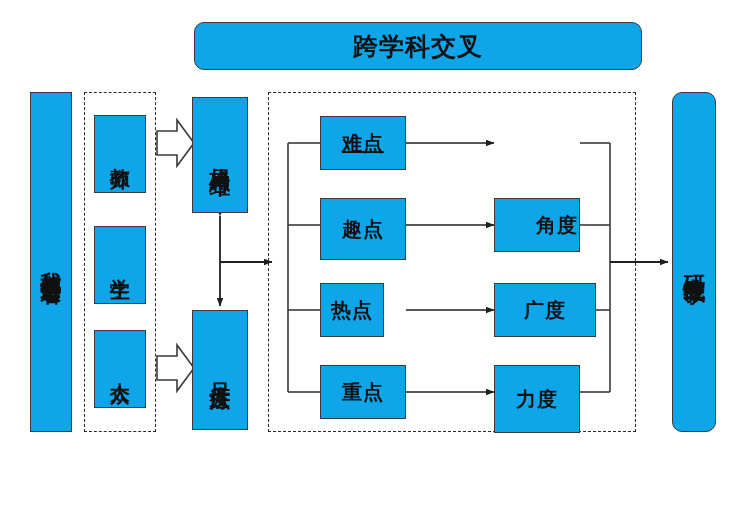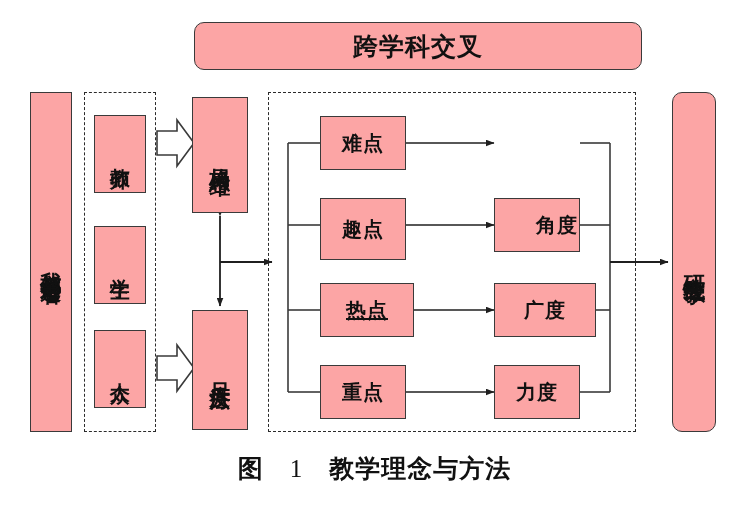--- a/index.html
+++ b/index.html
@@ -21,21 +21,21 @@
   }
   #diagram-svg {
     position: absolute;
     left: 0;
     top: 0;
   }
   .node-box {
     position: absolute;
     box-sizing: border-box;
     border: 1.6px solid #3a3a3a;
-    background: #fca5a5;
+    background: #0ea5e9;
     display: flex;
     align-items: center;
     justify-content: center;
     color: #111111;
     font-weight: bold;
     line-height: 1.12;
   }
   .node-box.rounded {
     border-radius: 10px;
   }
@@ -165,46 +165,43 @@
   <div class="node-box" style="left:192px; top:97px; width:56px; height:116px; font-size:21px;">
     <span class="vertical-text">格局思维</span>
   </div>
 
   <div class="node-box" style="left:192px; top:310px; width:56px; height:120px; font-size:21px;">
     <span class="vertical-text">尺度方法</span>
   </div>
 
   <div class="dashed-group" id="content-group" style="left:268px; top:92px; width:368px; height:340px;"></div>
 
-  <div class="node-box" style="left:320px; top:116px; width:86px; height:54px; font-size:20px;">
+  <div class="node-box" style="left:320px; top:116px; width:86px; height:54px; font-size:20px;text-decoration:underline;">
     <span class="grid-text">难点</span>
   </div>
 
   <div class="node-box" style="left:320px; top:198px; width:86px; height:62px; font-size:20px;">
     <span class="grid-text">趣点</span>
   </div>
   <div class="node-box" style="left:494px; top:198px; width:86px; height:54px; font-size:20px;padding-left:40px;">
     <span class="grid-text">角度</span>
   </div>
 
-  <div class="node-box" style="left:320px; top:283px; width:94px; height:54px; font-size:20px;text-decoration:underline;">
+  <div class="node-box" style="left:320px; top:283px; width:64px; height:54px; font-size:20px;">
     <span class="grid-text">热点</span>
   </div>
   <div class="node-box" style="left:494px; top:283px; width:102px; height:54px; font-size:20px;">
     <span class="grid-text">广度</span>
   </div>
 
   <div class="node-box" style="left:320px; top:365px; width:86px; height:54px; font-size:20px;">
     <span class="grid-text">重点</span>
   </div>
-  <div class="node-box" style="left:494px; top:365px; width:86px; height:54px; font-size:20px;">
+  <div class="node-box" style="left:494px; top:365px; width:86px; height:68px; font-size:20px;">
     <span class="grid-text">力度</span>
   </div>
 
   <div class="node-box rounded" id="right-pillar" style="left:672px; top:92px; width:44px; height:340px; font-size:22px;">
     <span class="vertical-text">研究性教学</span>
   </div>
 
-  <div id="caption">
-    <span class="cap-prefix">图</span><span class="cap-gap"></span><span class="cap-num">1</span><span class="cap-gap"></span><span>教学理念与方法</span>
-  </div>
 
 </div>
 
 </body></html>

